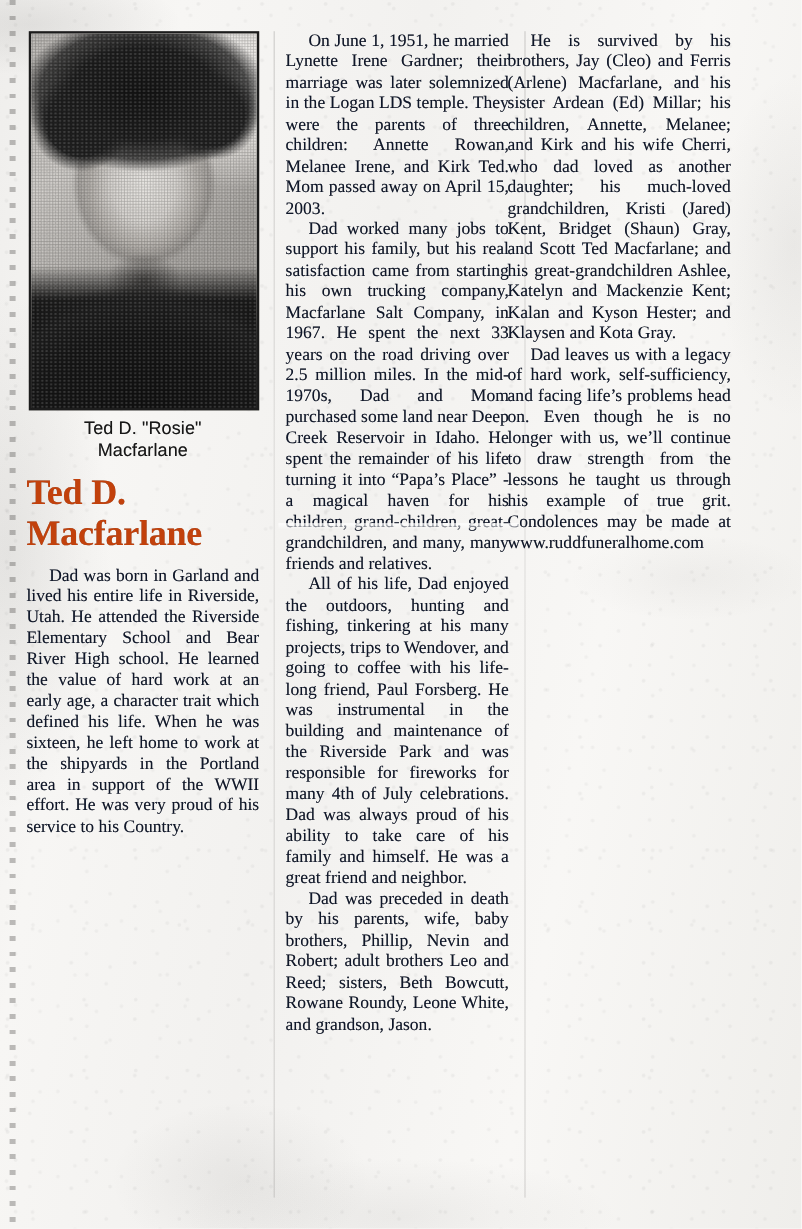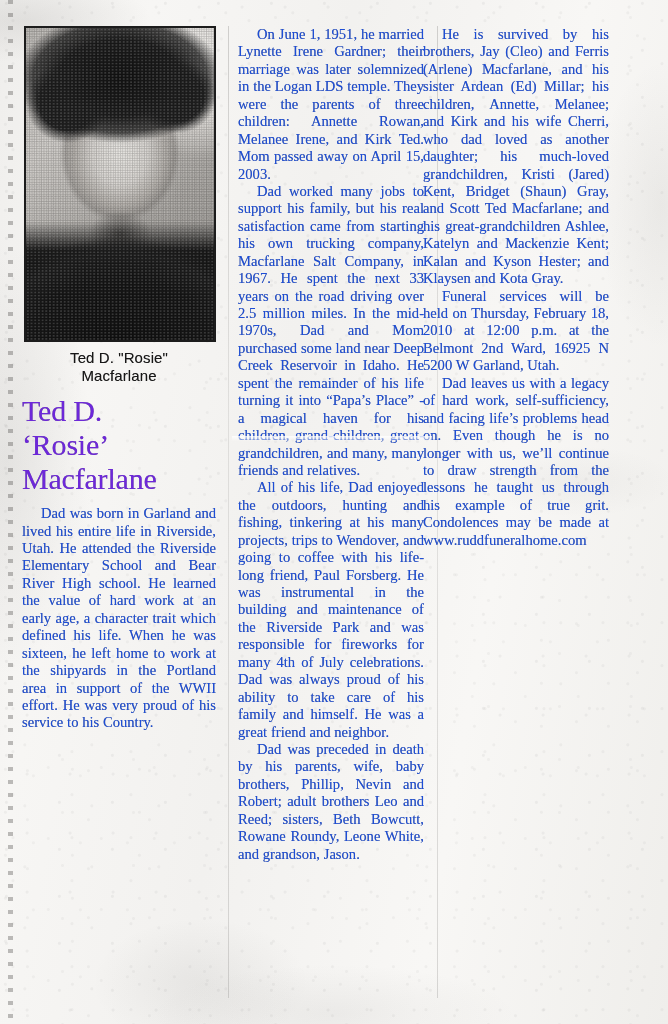--- a/index.html
+++ b/index.html
@@ -162,38 +162,38 @@
     text-align: center;
     color: #171717;
     margin: 2px 0 10px 0;
     letter-spacing: .1px;
   }
   #photo-caption .cap-line { display: block; }
 
   
   #headline {
     font-family: "Liberation Serif", "DejaVu Serif", serif;
-    font-weight: normal;
+    font-weight: bold;
     font-size: 30px;
     line-height: 1.12;
-    color: #6d28d9;
+    color: #c2410c;
     margin: 0 0 10px 0;
     letter-spacing: -0.2px;
   }
   #headline .hl-line { display: block; }
 
   
   .body-text p {
     margin: 0;
     font-size: 14.6px;
     line-height: 1.195;
     text-align: justify;
     text-justify: inter-word;
     text-indent: 19px;
-    color: #1d4ed8;
+    color: #0f172a;
     word-spacing: .1px;
   }
 
   
   .body-text, #headline, #photo-caption {
     text-shadow: 0 0 .45px rgba(0,0,0,.42);
   }
 
   
   #seam-col2 {
@@ -224,41 +224,39 @@
       <div id="photo-grain"></div>
     </div>
 
     <div id="photo-caption">
       <span class="cap-line">Ted D. "Rosie"</span>
       <span class="cap-line">Macfarlane</span>
     </div>
 
     <h1 id="headline">
       <span class="hl-line">Ted D.</span>
-      <span class="hl-line">‘Rosie’</span>
       <span class="hl-line">Macfarlane</span>
     </h1>
 
     <div class="body-text">
       <p>Dad was born in Garland and lived his entire life in Riverside, Utah. He attended the Riverside Elementary School and Bear River High school. He learned the value of hard work at an early age, a character trait which defined his life. When he was sixteen, he left home to work at the shipyards in the Portland area in support of the WWII effort. He was very proud of his service to his Country.</p>
     </div>
   </div>
 
   <div class="column" id="column-2">
     <div class="body-text">
       <p>On June 1, 1951, he married Lynette Irene Gardner; their marriage was later solemnized in the Logan LDS temple. They were the parents of three children: Annette Rowan, Melanee Irene, and Kirk Ted. Mom passed away on April 15, 2003.</p>
       <p>Dad worked many jobs to support his family, but his real satisfaction came from starting his own trucking company, Macfarlane Salt Company, in 1967. He spent the next 33 years on the road driving over 2.5 million miles. In the mid-1970s, Dad and Mom purchased some land near Deep Creek Reservoir in Idaho. He spent the remainder of his life turning it into “Papa’s Place” - a magical haven for his children, grand-children, great-grandchildren, and many, many friends and relatives.</p>
       <p>All of his life, Dad enjoyed the outdoors, hunting and fishing, tinkering at his many projects, trips to Wendover, and going to coffee with his life-long friend, Paul Forsberg. He was instrumental in the building and maintenance of the Riverside Park and was responsible for fireworks for many 4th of July celebrations. Dad was always proud of his ability to take care of his family and himself. He was a great friend and neighbor.</p>
       <p>Dad was preceded in death by his parents, wife, baby brothers, Phillip, Nevin and Robert; adult brothers Leo and Reed; sisters, Beth Bowcutt, Rowane Roundy, Leone White, and grandson, Jason.</p>
     </div>
   </div>
 
   <div class="column" id="column-3">
     <div class="body-text">
       <p>He is survived by his brothers, Jay (Cleo) and Ferris (Arlene) Macfarlane, and his sister Ardean (Ed) Millar; his children, Annette, Melanee; and Kirk and his wife Cherri, who dad loved as another daughter; his much-loved grandchildren, Kristi (Jared) Kent, Bridget (Shaun) Gray, and Scott Ted Macfarlane; and his great-grandchildren Ashlee, Katelyn and Mackenzie Kent; Kalan and Kyson Hester; and Klaysen and Kota Gray.</p>
-      <p>Funeral services will be held on Thursday, February 18, 2010 at 12:00 p.m. at the Belmont 2nd Ward, 16925 N 5200 W Garland, Utah.</p>
       <p>Dad leaves us with a legacy of hard work, self-sufficiency, and facing life’s problems head on. Even though he is no longer with us, we’ll continue to draw strength from the lessons he taught us through his example of true grit. Condolences may be made at www.ruddfuneralhome.com</p>
     </div>
   </div>
 
   <div id="seam-col2"></div>
 
 </div>
 
 </body></html>

